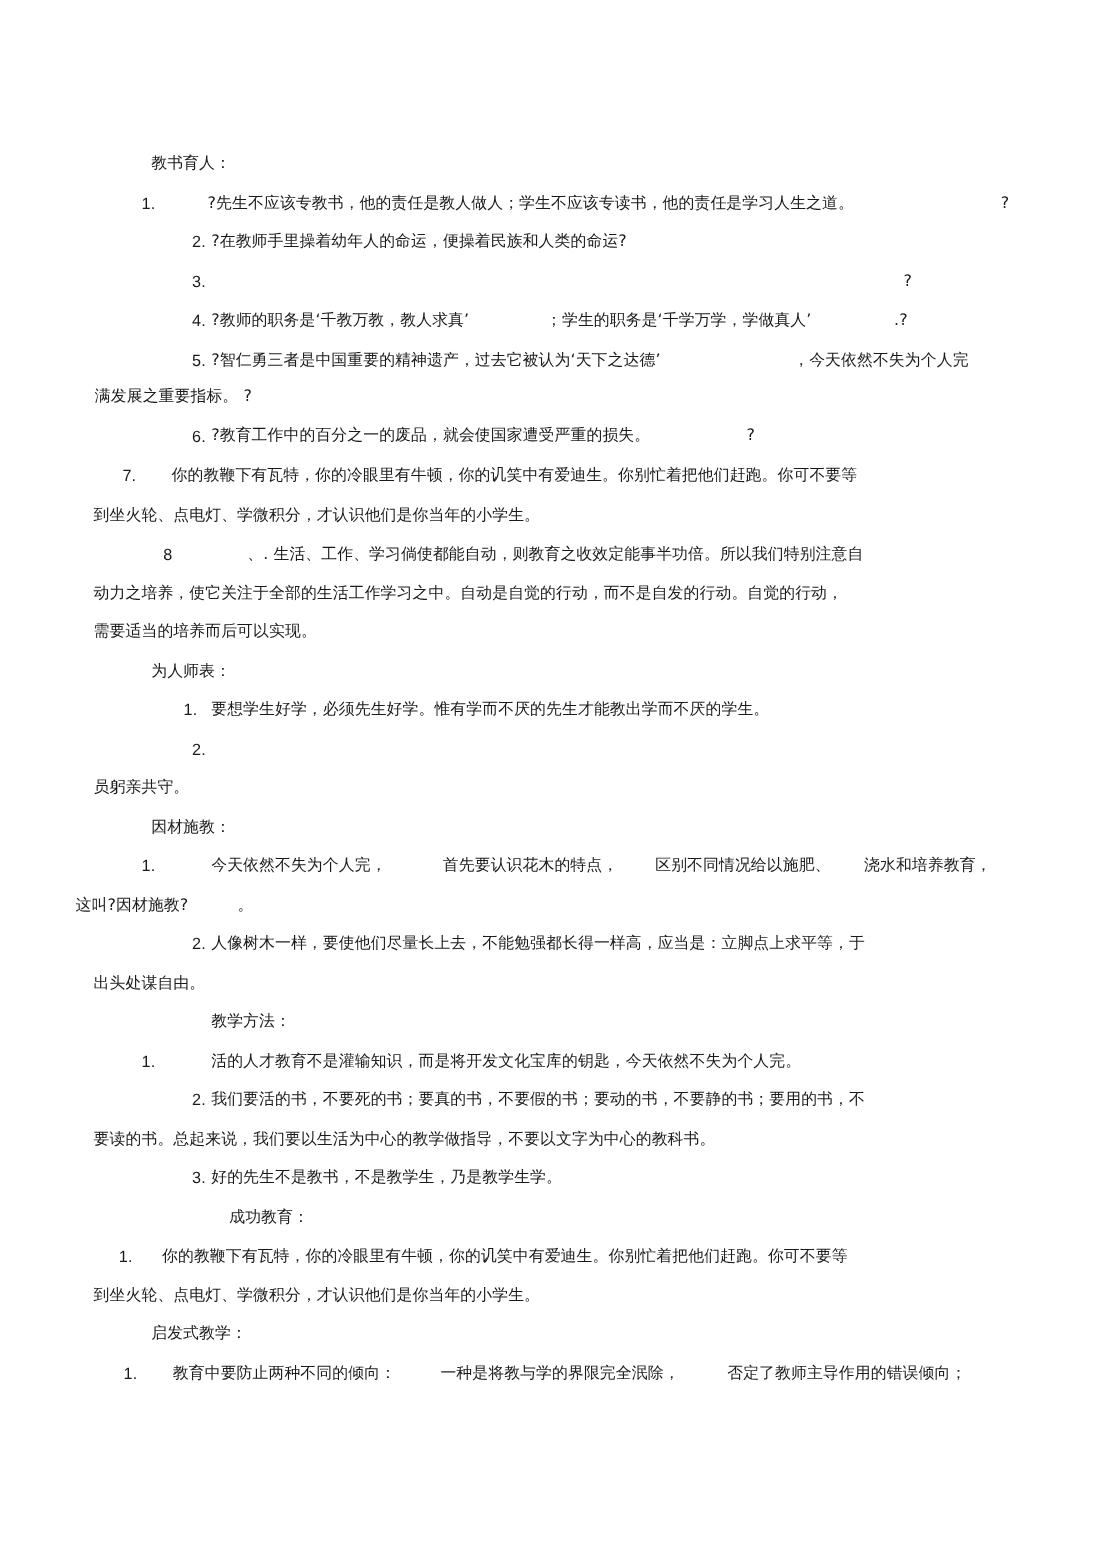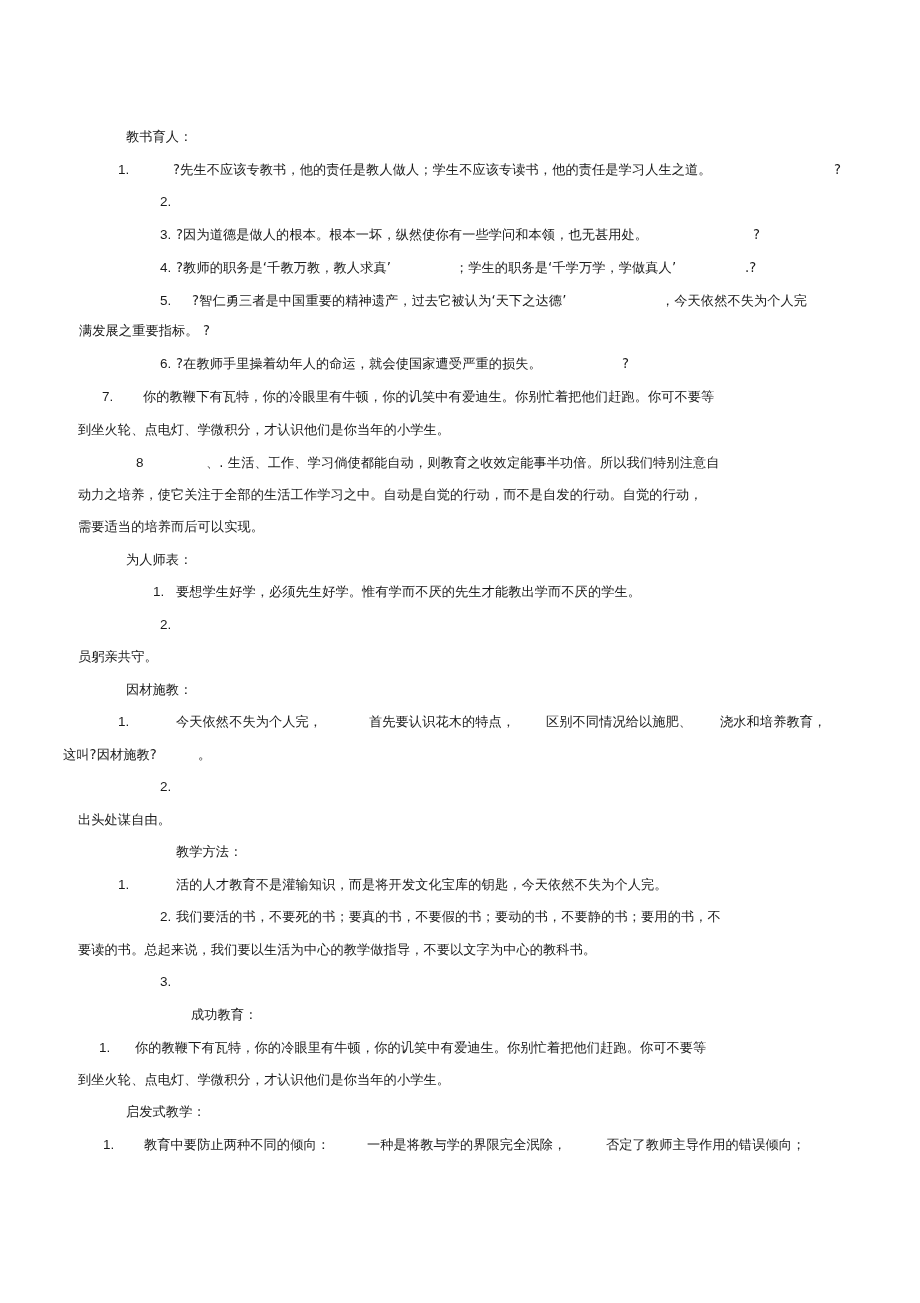--- a/index.html
+++ b/index.html
@@ -19,37 +19,37 @@
 
 <div class="page">
 
   <div class="ln" style="top:128px;left:126px">教书育人：</div>
 
   <div class="ln num" style="top:161px;left:118px">1.</div>
   <div class="ln" style="top:161px;left:173px">?先生不应该专教书，他的责任是教人做人；学生不应该专读书，他的责任是学习人生之道。</div>
   <div class="ln" style="top:161px;left:834px">?</div>
 
   <div class="ln num" style="top:193px;left:160px">2.</div>
+  <div class="ln" style="top:193px;left:176px">?在教师手里操着幼年人的命运，便操着民族和人类的命运?</div>
 
   <div class="ln num" style="top:226px;left:160px">3.</div>
-  <div class="ln" style="top:226px;left:176px">?因为道德是做人的根本。根本一坏，纵然使你有一些学问和本领，也无甚用处。</div>
   <div class="ln" style="top:226px;left:753px">?</div>
 
   <div class="ln num" style="top:259px;left:160px">4.</div>
   <div class="ln" style="top:259px;left:176px">?教师的职务是‘千教万教，教人求真’</div>
   <div class="ln" style="top:259px;left:455px">；学生的职务是‘千学万学，学做真人’</div>
   <div class="ln" style="top:259px;left:745px">.?</div>
 
   <div class="ln num" style="top:292px;left:160px">5.</div>
-  <div class="ln" style="top:292px;left:192px">?智仁勇三者是中国重要的精神遗产，过去它被认为‘天下之达德’</div>
+  <div class="ln" style="top:292px;left:176px">?智仁勇三者是中国重要的精神遗产，过去它被认为‘天下之达德’</div>
   <div class="ln" style="top:292px;left:661px">，今天依然不失为个人完</div>
   <div class="ln" style="top:322px;left:79px">满发展之重要指标。 ?</div>
 
   <div class="ln num" style="top:355px;left:160px">6.</div>
-  <div class="ln" style="top:355px;left:176px">?在教师手里操着幼年人的命运，就会使国家遭受严重的损失。</div>
+  <div class="ln" style="top:355px;left:176px">?教育工作中的百分之一的废品，就会使国家遭受严重的损失。</div>
   <div class="ln" style="top:355px;left:622px">?</div>
 
   <div class="ln num" style="top:388px;left:102px">7.</div>
   <div class="ln" style="top:388px;left:143px">你的教鞭下有瓦特，你的冷眼里有牛顿，你的讥笑中有爱迪生。你别忙着把他们赶跑。你可不要等</div>
   <div class="ln" style="top:421px;left:78px">到坐火轮、点电灯、学微积分，才认识他们是你当年的小学生。</div>
 
   <div class="ln num" style="top:454px;left:136px">8</div>
   <div class="ln" style="top:486px;left:78px">动力之培养，使它关注于全部的生活工作学习之中。自动是自觉的行动，而不是自发的行动。自觉的行动，</div>
   <div class="ln" style="top:454px;left:206px">、. 生活、工作、学习倘使都能自动，则教育之收效定能事半功倍。所以我们特别注意自</div>
   <div class="ln" style="top:518px;left:78px">需要适当的培养而后可以实现。</div>
@@ -66,32 +66,34 @@
 
   <div class="ln num" style="top:713px;left:118px">1.</div>
   <div class="ln" style="top:713px;left:176px">今天依然不失为个人完，</div>
   <div class="ln" style="top:713px;left:369px">首先要认识花木的特点，</div>
   <div class="ln" style="top:713px;left:546px">区别不同情况给以施肥、</div>
   <div class="ln" style="top:713px;left:720px">浇水和培养教育，</div>
   <div class="ln" style="top:746px;left:63px">这叫?因材施教?</div>
   <div class="ln" style="top:746px;left:198px">。</div>
 
   <div class="ln num" style="top:778px;left:160px">2.</div>
+  <div class="ln" style="top:778px;left:176px">人像树木一样，要使他们尽量长上去，不能勉强都长得一样高，应当是：立脚点上求平等，于</div>
   <div class="ln" style="top:811px;left:78px">出头处谋自由。</div>
 
   <div class="ln" style="top:843px;left:176px">教学方法：</div>
 
   <div class="ln num" style="top:876px;left:118px">1.</div>
   <div class="ln" style="top:876px;left:176px">活的人才教育不是灌输知识，而是将开发文化宝库的钥匙，今天依然不失为个人完。</div>
 
   <div class="ln num" style="top:908px;left:160px">2.</div>
   <div class="ln" style="top:908px;left:176px">我们要活的书，不要死的书；要真的书，不要假的书；要动的书，不要静的书；要用的书，不</div>
   <div class="ln" style="top:941px;left:78px">要读的书。总起来说，我们要以生活为中心的教学做指导，不要以文字为中心的教科书。</div>
 
   <div class="ln num" style="top:973px;left:160px">3.</div>
+  <div class="ln" style="top:973px;left:176px">好的先生不是教书，不是教学生，乃是教学生学。</div>
 
   <div class="ln" style="top:1006px;left:191px">成功教育：</div>
 
   <div class="ln num" style="top:1039px;left:99px">1.</div>
   <div class="ln" style="top:1039px;left:135px">你的教鞭下有瓦特，你的冷眼里有牛顿，你的讥笑中有爱迪生。你别忙着把他们赶跑。你可不要等</div>
   <div class="ln" style="top:1071px;left:78px">到坐火轮、点电灯、学微积分，才认识他们是你当年的小学生。</div>
 
   <div class="ln" style="top:1103px;left:126px">启发式教学：</div>
 
   <div class="ln num" style="top:1136px;left:103px">1.</div>

